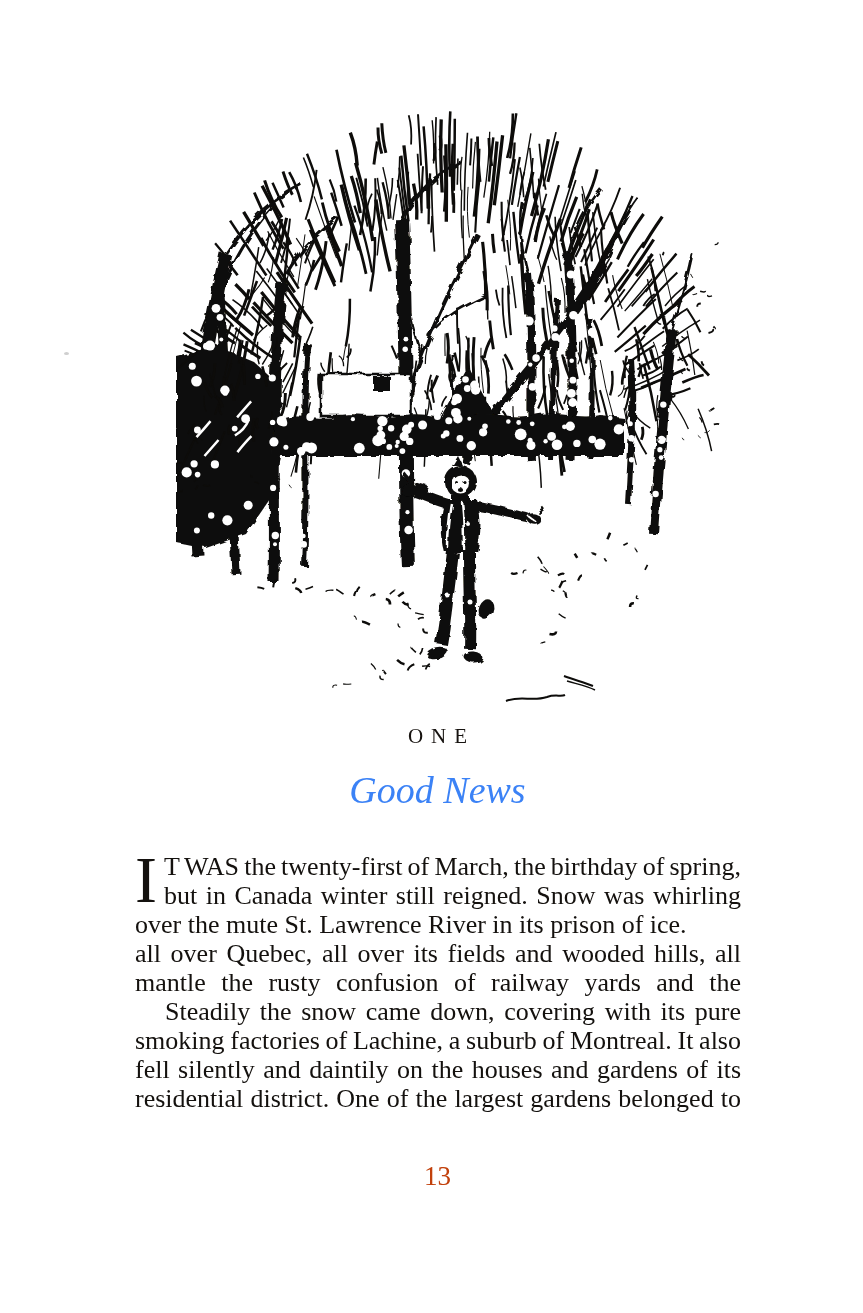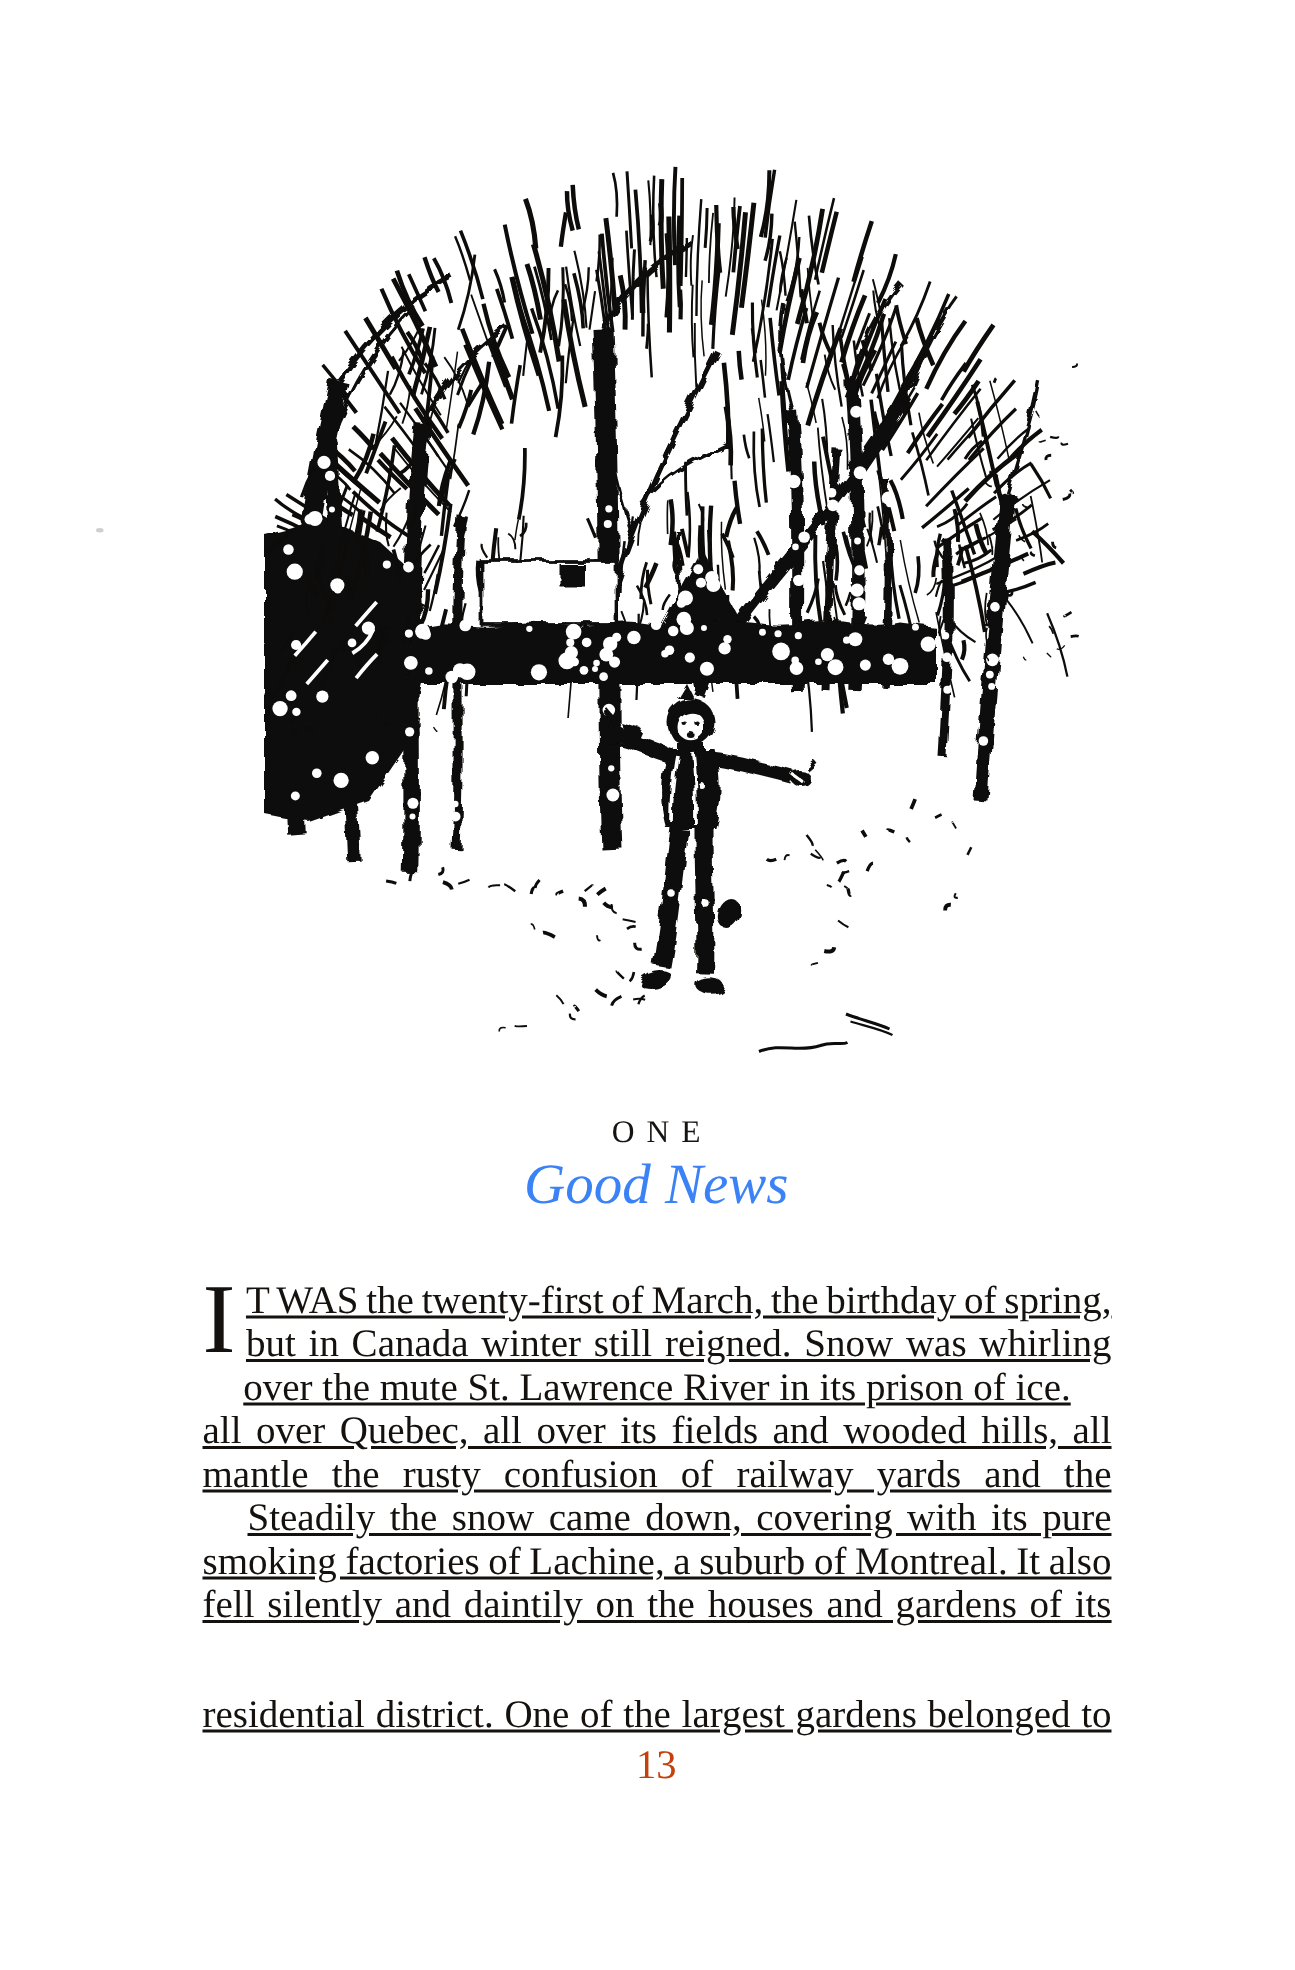--- a/index.html
+++ b/index.html
@@ -1,25 +1,25 @@
 <!DOCTYPE html>
 <html><head>
 <meta charset="utf-8">
 <style>
   html,body{margin:0;padding:0;background:#ffffff}
   .page{position:relative;width:863px;height:1313px;background:#ffffff;overflow:hidden;
         color:#14110e;font-family:"Liberation Serif",serif;}
   .figure{position:absolute;left:176px;top:104px;width:546px;height:604px;}
   .figure svg{display:block}
-  .chapter-number{position:absolute;left:135px;top:742px;width:605px;text-align:center;
+  .chapter-number{position:absolute;left:135px;top:724px;width:605px;text-align:center;
         font-size:21px;letter-spacing:8px;text-indent:8px;color:#171310;}
   .chapter-title{position:absolute;left:135px;top:768px;width:605px;text-align:center;
         font-style:italic;font-size:38px;color:#3b82f6;}
   .bodytext{position:absolute;left:135px;top:852px;width:606px;font-size:26px;color:#14110e;}
-  .bl{height:29px;line-height:29px;white-space:nowrap;text-align:center;overflow:visible;text-decoration:underline;}
+  .bl{height:29px;line-height:29px;white-space:nowrap;text-align:left;overflow:visible;}
   .bl.indent{padding-left:30px;}
   .dropcap{float:left;font-size:66px;line-height:48px;height:54px;margin:4px 7px 0 0;color:#14110e;}
   .folio{position:absolute;left:135px;top:1161px;width:605px;text-align:center;font-size:27px;
         font-feature-settings:"onum";color:#c2410c;}
   .speck{position:absolute;left:64px;top:352px;width:5px;height:3px;background:#cfcfcf;border-radius:50%;}
 </style>
 </head>
 <body>
 
 <div class="page">
@@ -821,20 +821,20 @@
       <div class="bl" style="word-spacing: -1.33px;"><span>T WAS the twenty-first of March, the birthday of spring,</span></div>
       <div class="bl" style="word-spacing: 1.99px;"><span>but in Canada winter still reigned. Snow was whirling</span></div>
       <div class="bl last"><span>over the mute St. Lawrence River in its prison of ice.</span></div>
       <div class="bl" style="word-spacing: 3.13px;"><span>all over Quebec, all over its fields and wooded hills, all</span></div>
     </div>
     <div class="para">
       <div class="bl" style="word-spacing: 8.96px;"><span>mantle the rusty confusion of railway yards and the</span></div>
       <div class="bl indent" style="word-spacing: 3.13px;"><span>Steadily the snow came down, covering with its pure</span></div>
       <div class="bl" style="word-spacing: -0.78px;"><span>smoking factories of Lachine, a suburb of Montreal. It also</span></div>
       <div class="bl" style="word-spacing: 1.97px;"><span>fell silently and daintily on the houses and gardens of its</span></div>
-      <div class="bl" style="word-spacing: 0.63px; margin-top: 44px;"><span>residential district. One of the largest gardens belonged to</span></div>
+      <div class="bl" style="word-spacing: 0.63px;"><span>residential district. One of the largest gardens belonged to</span></div>
     </div>
   </div>
 
   <div class="folio">13</div>
 
   <div class="speck"></div>
 </div>
 
 </body></html>

